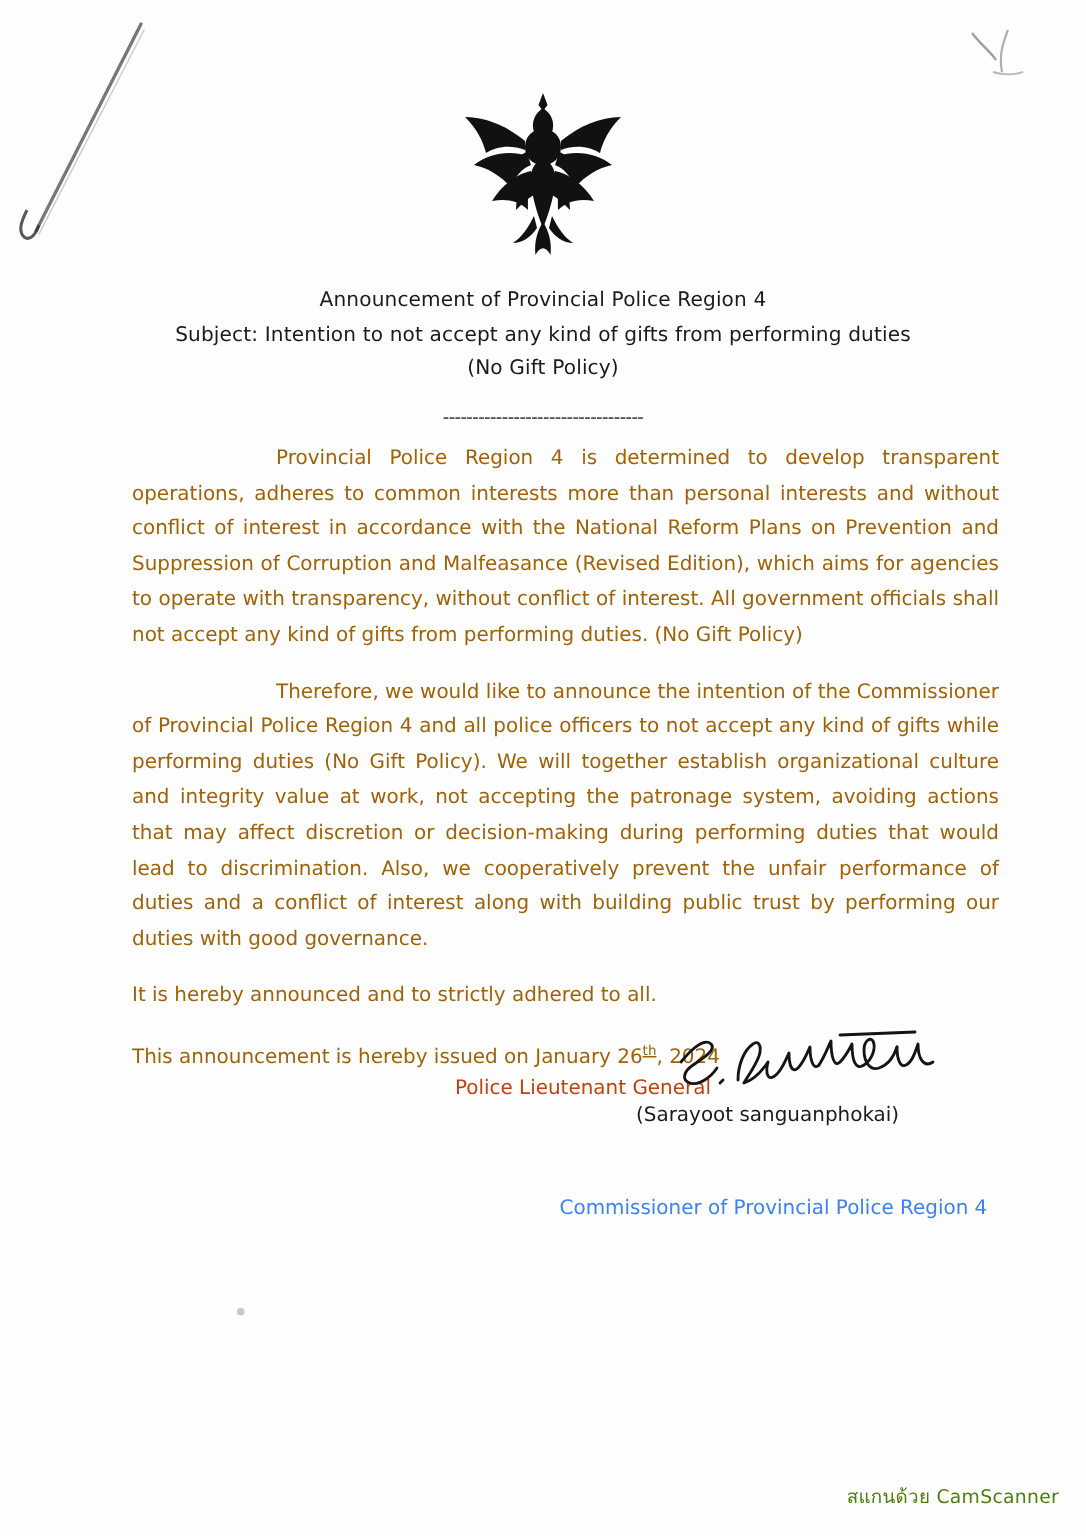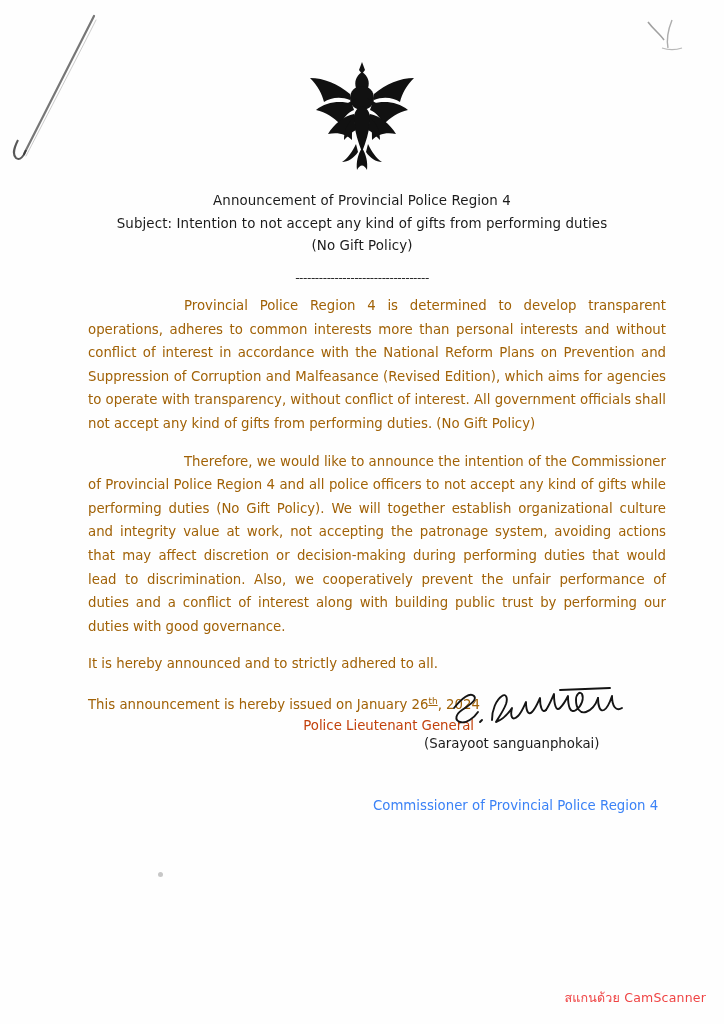--- a/index.html
+++ b/index.html
@@ -160,21 +160,21 @@
     white-space: nowrap;
     margin-top: 36px;
   }
 
   
   .scanner-mark {
     position: absolute;
     right: 18px;
     bottom: 16px;
     font-size: 12.5px;
-    color: #ef4444;
+    color: #4d7c0f;
     letter-spacing: .2px;
   }
 </style>
 </head>
 <body>
 
 <div class="page">
 
   <svg class="scan-smudge-left" viewBox="0 0 94 146">
     <path d="M82 4 L10 132" stroke="#ararara" stroke-width="0" fill="none"></path>

